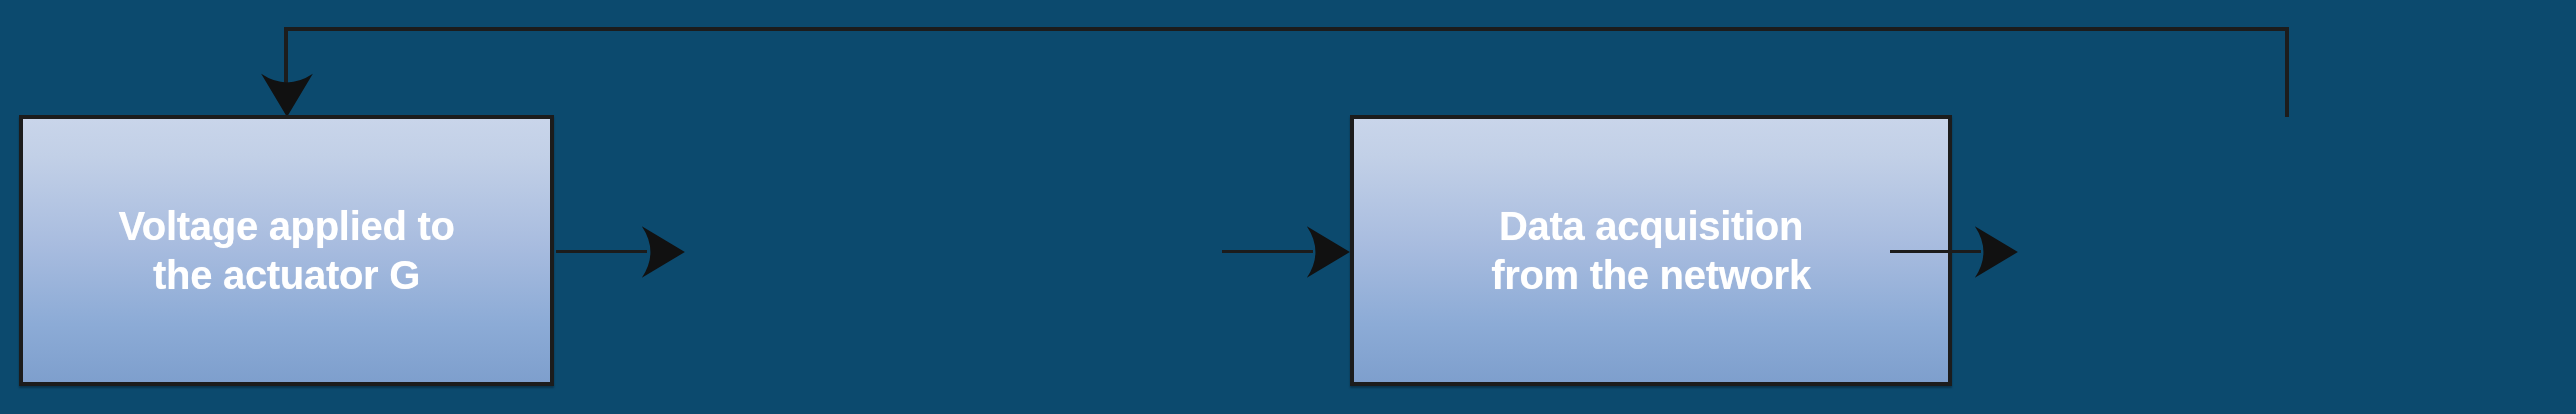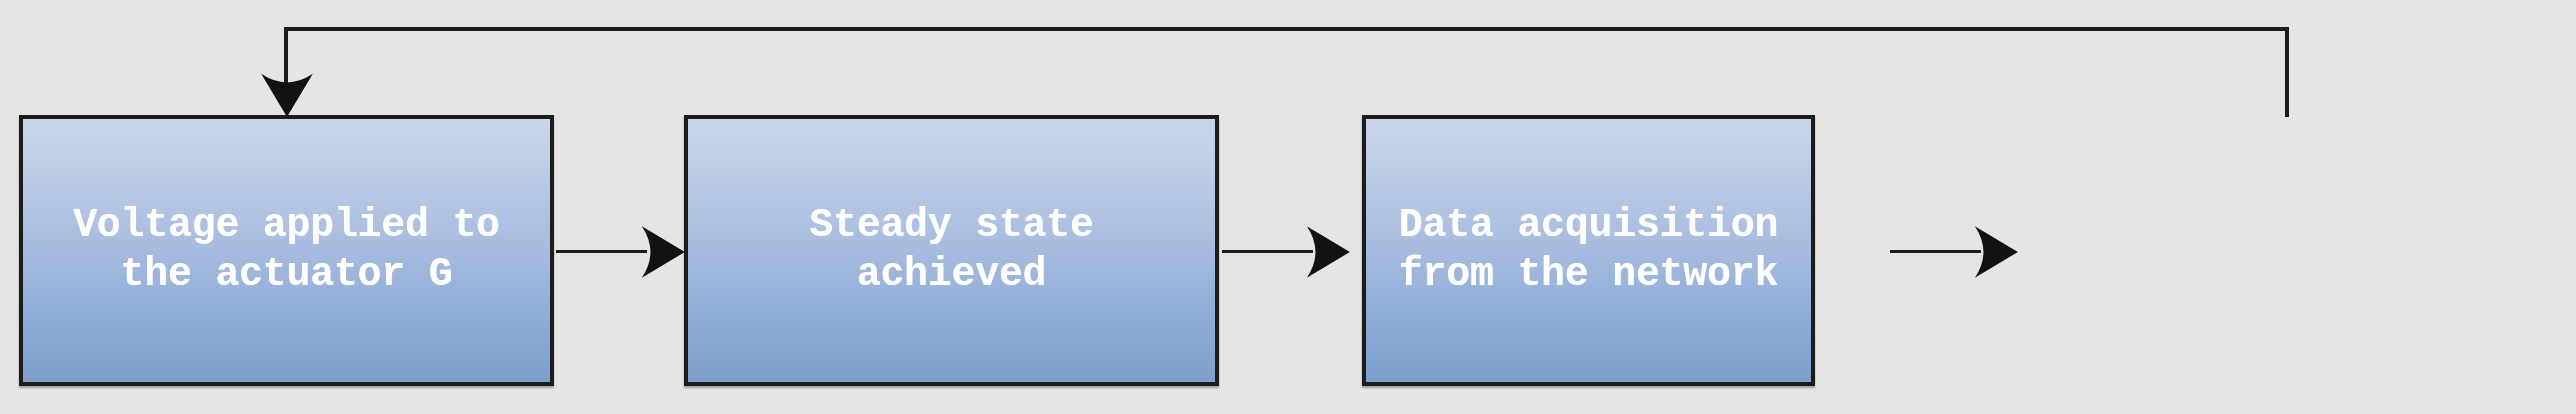--- a/index.html
+++ b/index.html
@@ -5,23 +5,23 @@
 <style>
   html, body {
     margin: 0;
     padding: 0;
     background: #ffffff;
   }
   #canvas {
     position: relative;
     width: 2576px;
     height: 415px;
-    background: #e5e5e5;
+    background: #0c4a6e;
     overflow: hidden;
-    font-family: Liberation Mono, monospace;
+    font-family: Liberation Sans, sans-serif;
   }
 
   
   .node {
     position: absolute;
     box-sizing: border-box;
     border: 4.3px solid #1c1c1c;
     background: linear-gradient(to bottom, #c9d5ea 0%, #c2d0e7 14%, #a8bcdf 48%, #8cabd6 78%, #7e9fcd 100%);
     display: flex;
     align-items: center;
@@ -72,31 +72,27 @@
   <div class="node" style="left:19px; top:115px; width:535px; height:271px;">
     <div class="node-label">Voltage applied to
 the actuator G</div>
   </div>
 
   <div class="conn-line-h" style="left:556px; top:250px; width:91px; height:3.4px;"></div>
   <svg class="arrow-head" width="45" height="62" viewBox="0 0 52 72" style="left:640px; top:221px;">
     <path d="M52 36 L2 6 Q22 36 2 66 Z"></path>
   </svg>
 
-  <div class="node" style="left:684px; top:115px; width:535px; height:271px;">
-    <div class="node-label">Steady state
-achieved</div>
-  </div>
 
   <div class="conn-line-h" style="left:1222px; top:250px; width:91px; height:3.4px;"></div>
   <svg class="arrow-head" width="45" height="62" viewBox="0 0 52 72" style="left:1305px; top:221px;">
     <path d="M52 36 L2 6 Q22 36 2 66 Z"></path>
   </svg>
 
-  <div class="node" style="left:1350px; top:115px; width:453px; height:271px;margin-left:12px;">
+  <div class="node" style="left:1350px; top:115px; width:602px; height:271px;">
     <div class="node-label">Data acquisition
 from the network</div>
   </div>
 
   <div class="conn-line-h" style="left:1890px; top:250px; width:91px; height:3.4px;"></div>
   <svg class="arrow-head" width="45" height="62" viewBox="0 0 52 72" style="left:1973px; top:221px;">
     <path d="M52 36 L2 6 Q22 36 2 66 Z"></path>
   </svg>
 
 

